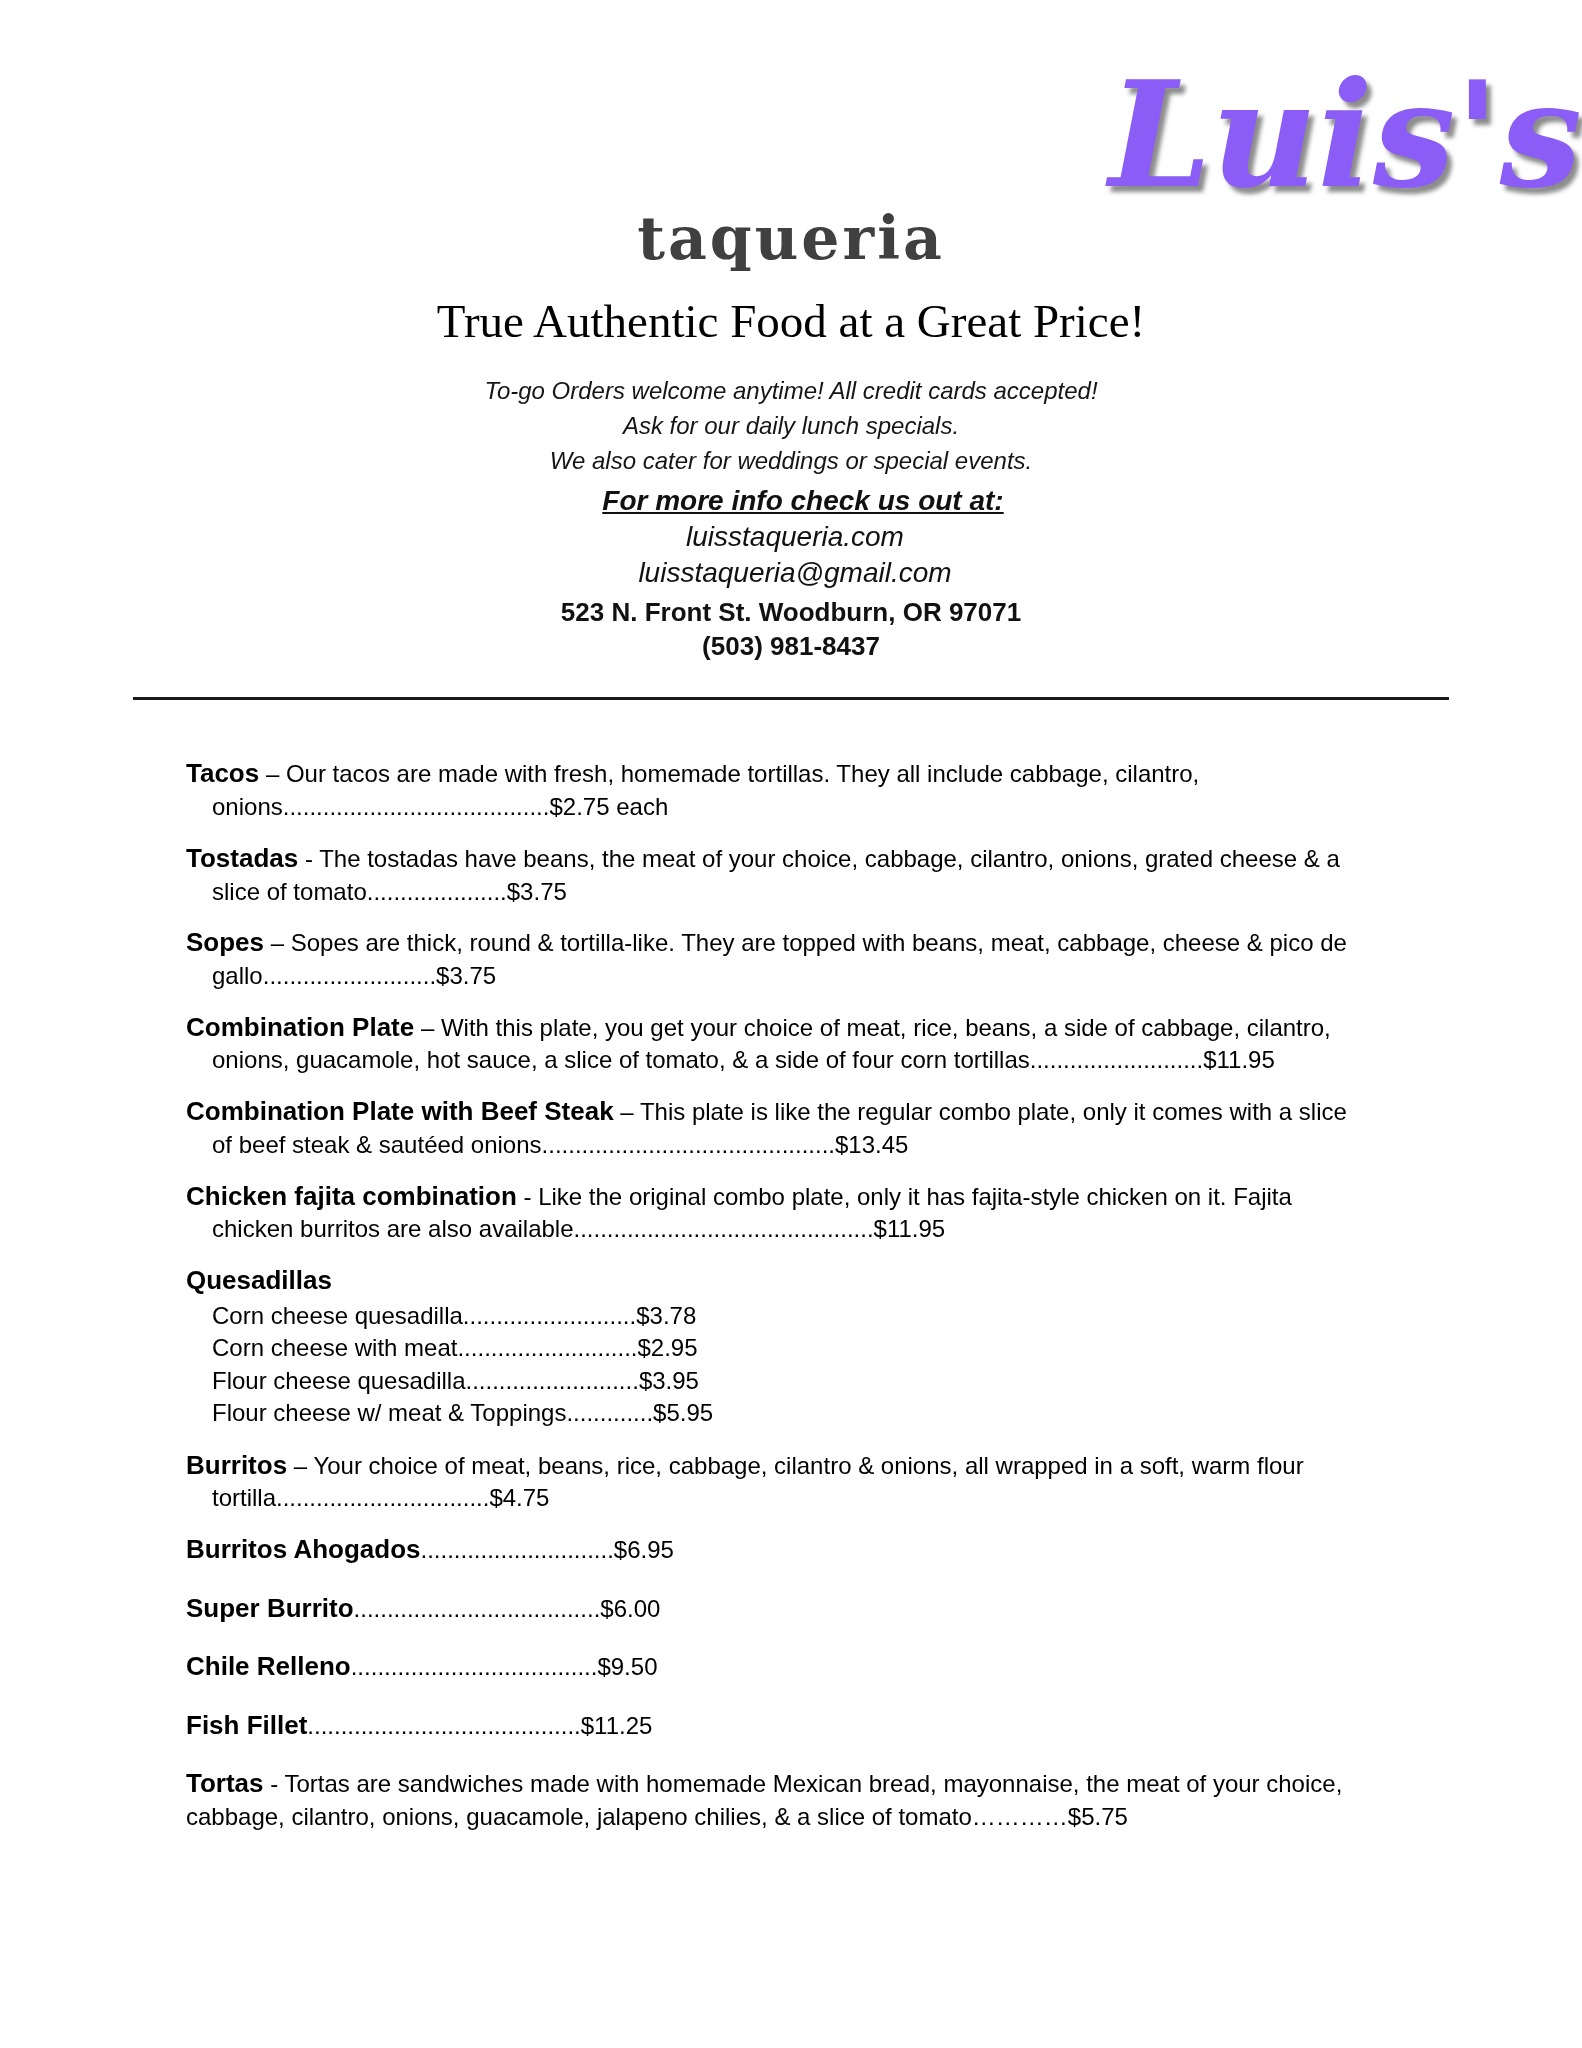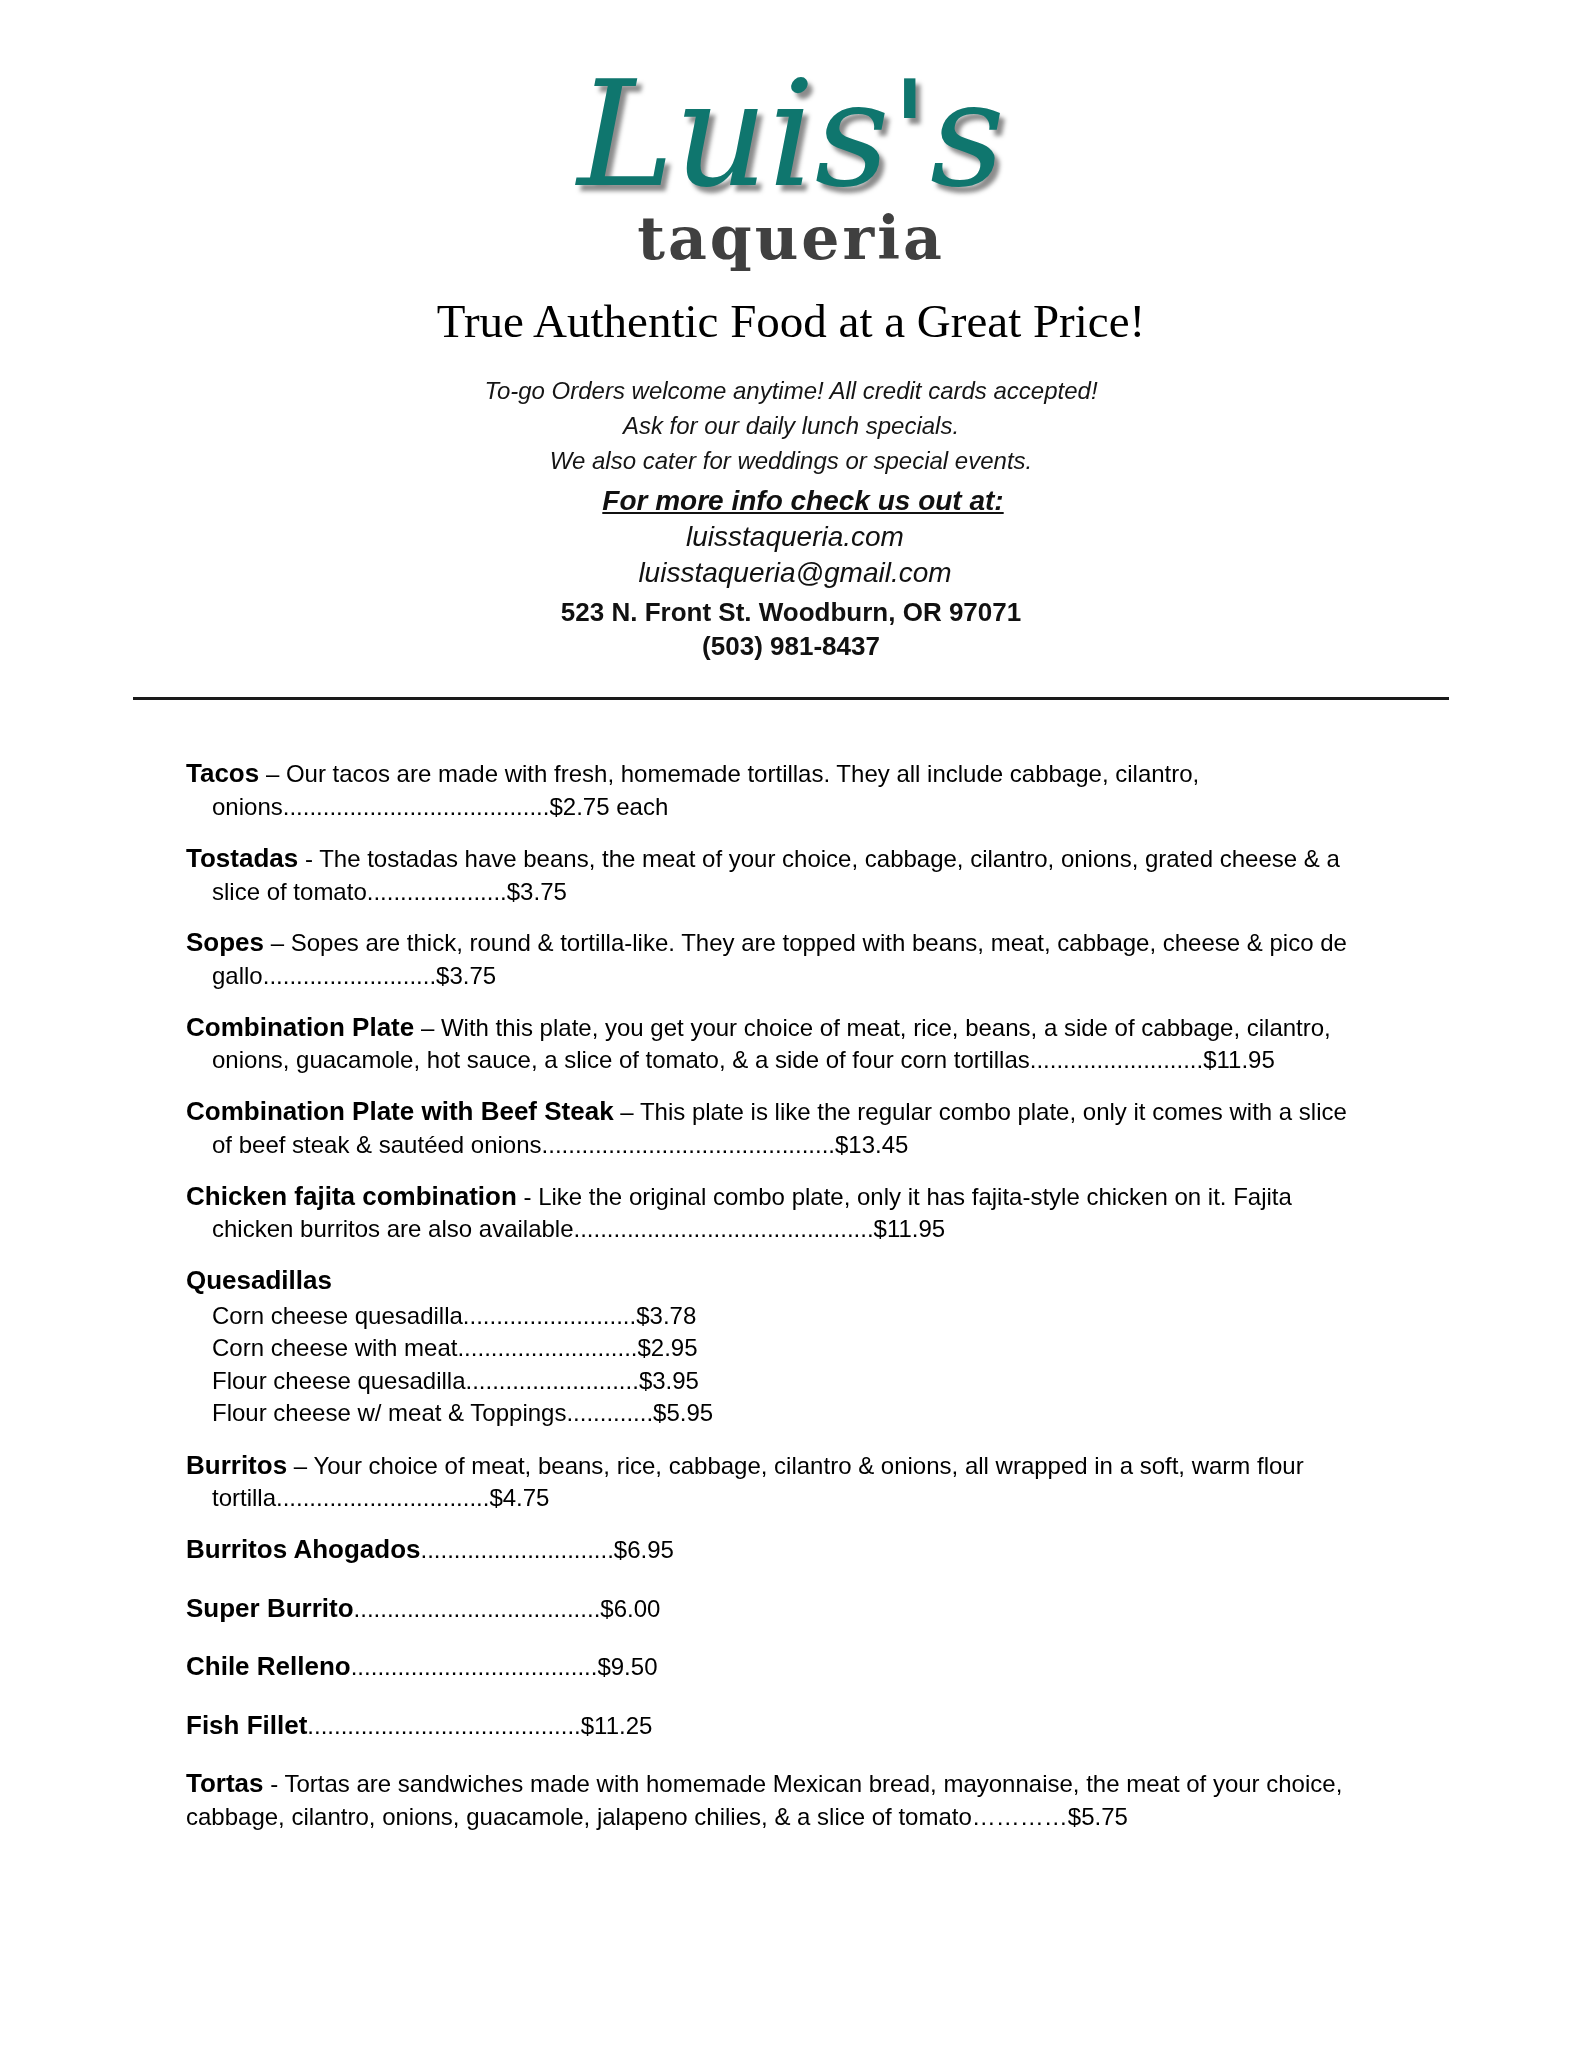--- a/index.html
+++ b/index.html
@@ -10,25 +10,26 @@
     height:2048px;
     background:#ffffff;
     font-family:"Liberation Sans", sans-serif;
     color:#111111;
     overflow:hidden;
   }
   .header { text-align:center; padding-top:58px; }
   .logo-script {
     font-family:"DejaVu Serif", serif;
     font-style:italic;
-    font-weight:400;
+    font-weight:700;
     font-size:146px;
     line-height:1.05;
-    color:#0f766e;
+    color:#8b5cf6;
     text-shadow:5px 6px 4px rgba(45,45,45,0.55);
+    text-align:right;
   }
   .logo-word {
     font-family:"DejaVu Serif", serif;
     font-weight:700;
     font-size:60px;
     line-height:1.05;
     letter-spacing:3px;
     color:#404040;
     margin-top:-4px;
   }

